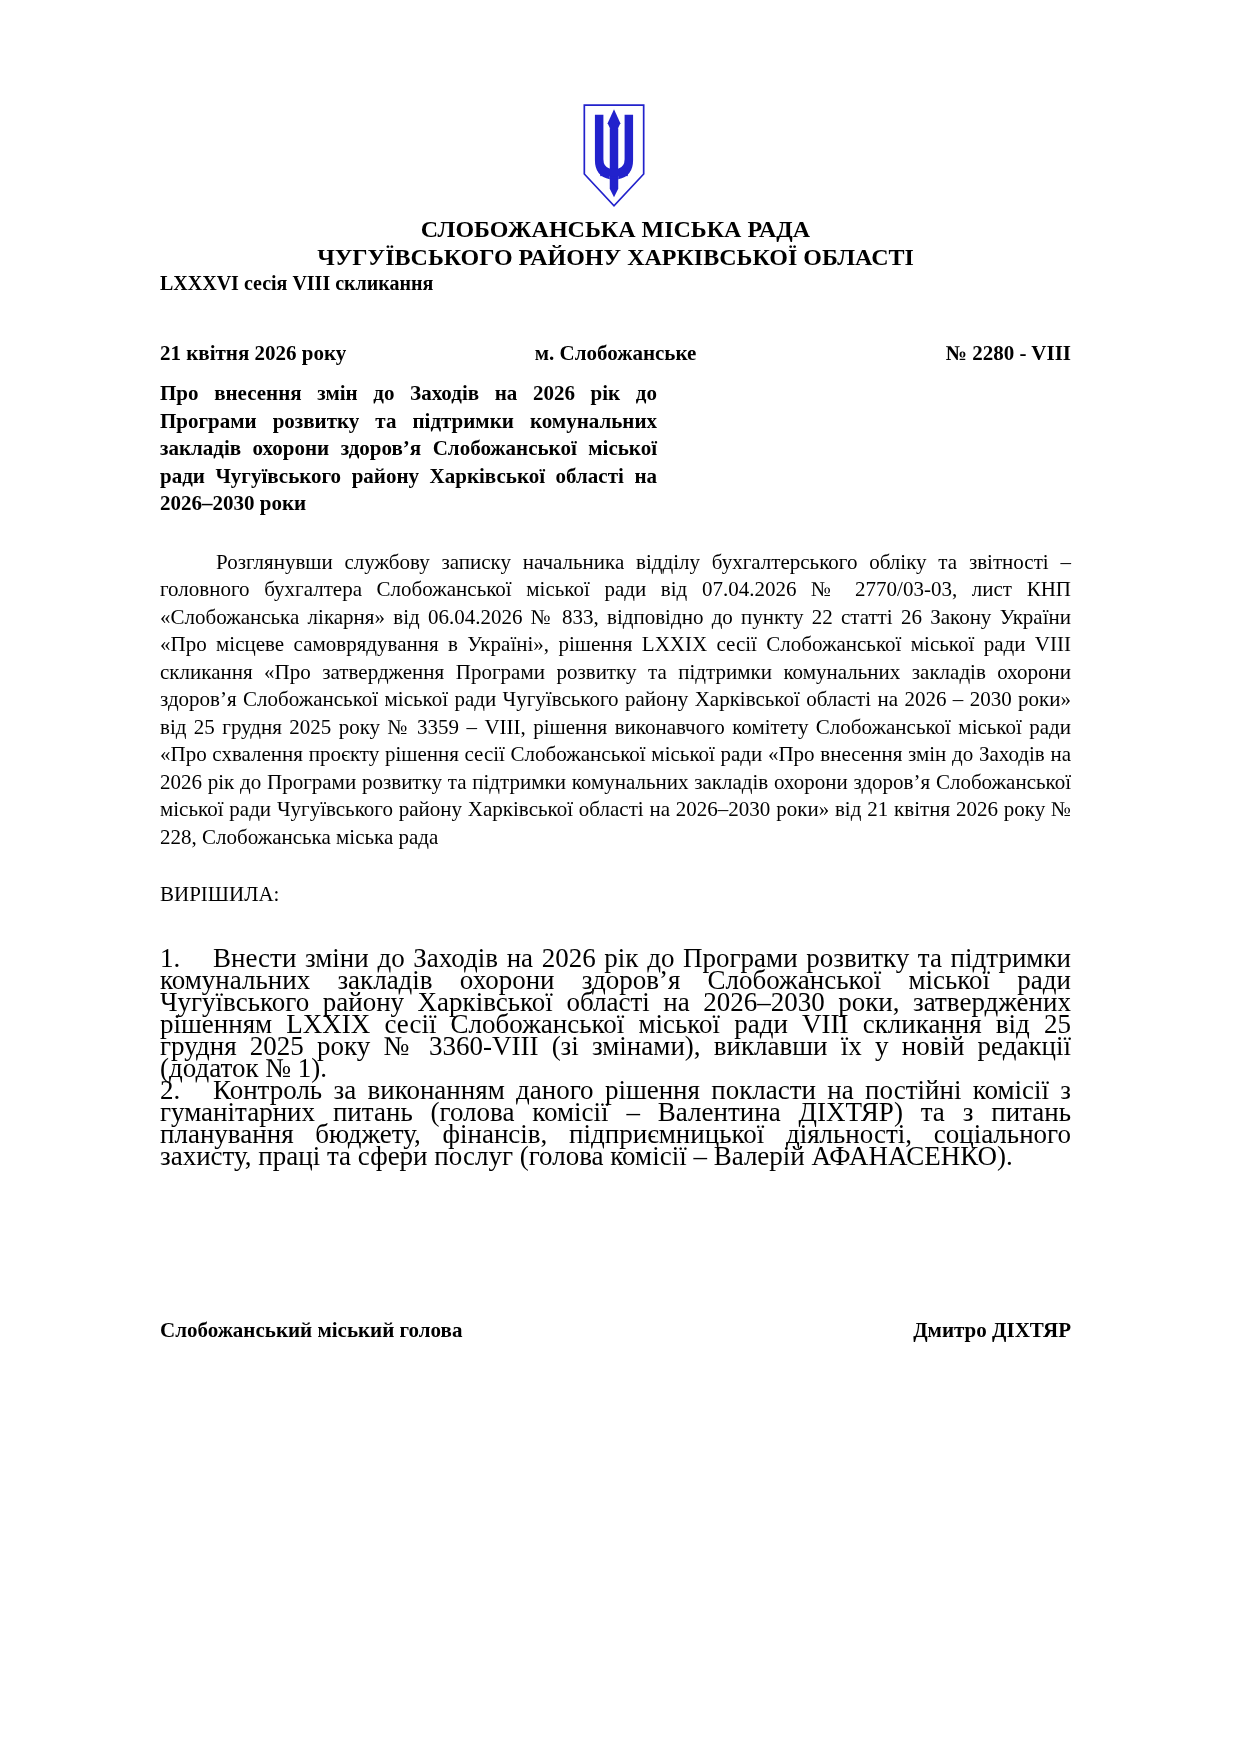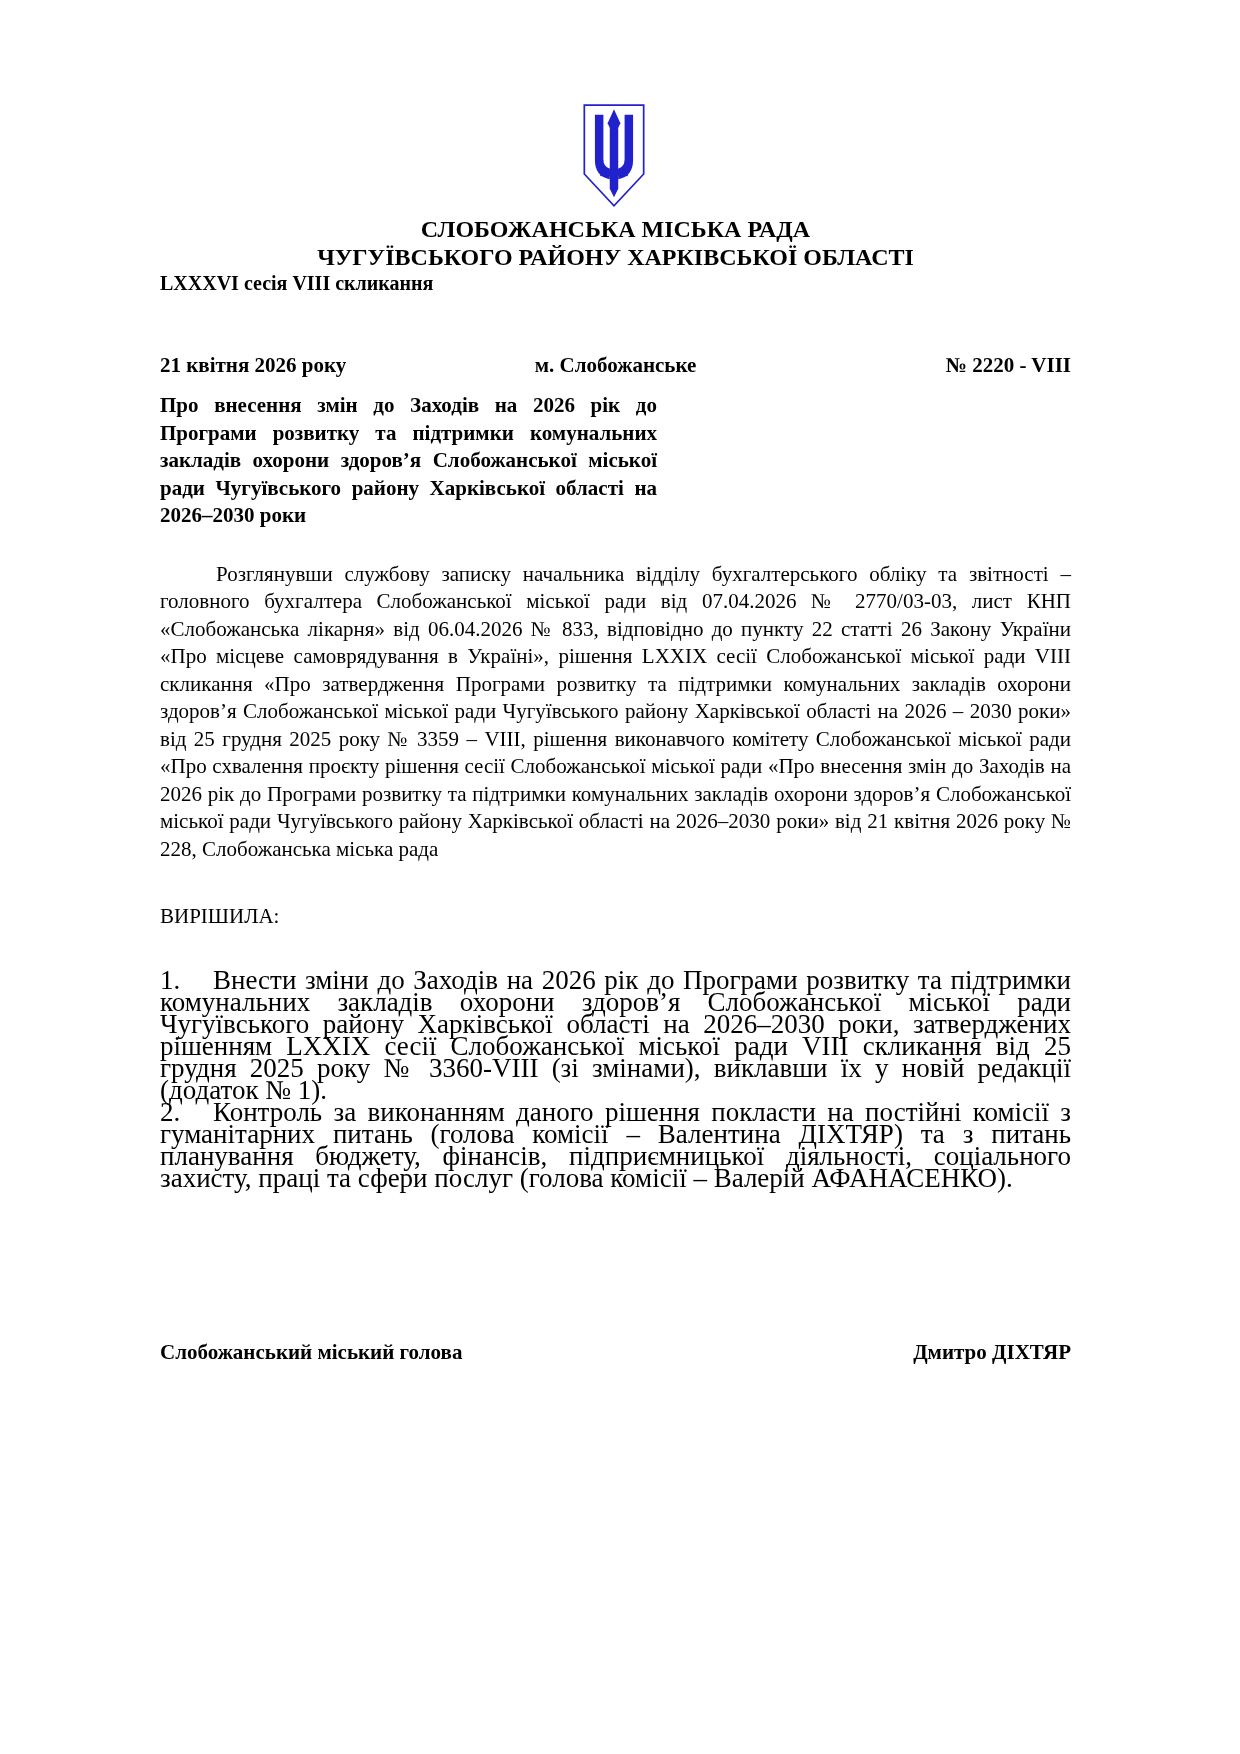--- a/index.html
+++ b/index.html
@@ -39,21 +39,21 @@
     line-height: 25px;
   }
   .doc-title {
     text-align: center;
     font-weight: bold;
     font-size: 23px;
     line-height: 27px;
     margin-top: 20px;
   }
   .date-row {
-    margin-top: 56px;
+    margin-top: 44px;
     display: flex;
     font-weight: bold;
     font-size: 21px;
     line-height: 26px;
   }
   .date-row .cell { flex: 1 1 0; }
   .date-row .cell.center { text-align: center; }
   .date-row .cell.right { text-align: right; }
   .subject {
     margin-top: 14px;
@@ -64,21 +64,21 @@
     text-align: justify;
   }
   .preamble {
     margin-top: 31px;
     font-size: 21px;
     line-height: 27.5px;
     text-align: justify;
     text-indent: 56px;
   }
   .resolved {
-    margin-top: 40px;
+    margin-top: 30px;
     font-size: 21px;
     line-height: 27.5px;
   }
   .items { margin-top: 38px; }
   .item {
     font-size: 27px;
     line-height: 22px;
     text-align: justify;
   }
   .item-num {
@@ -115,21 +115,21 @@
 
   <div class="content">
     <div class="org-line-1">СЛОБОЖАНСЬКА МІСЬКА РАДА</div>
     <div class="org-line-2">ЧУГУЇВСЬКОГО РАЙОНУ ХАРКІВСЬКОЇ ОБЛАСТІ</div>
     <div class="session-line">LXXXVI сесія VIII скликання</div>
 
 
     <div class="date-row">
       <div class="cell">21 квітня 2026 року</div>
       <div class="cell center">м. Слобожанське</div>
-      <div class="cell right">№ 2220 - VIII</div>
+      <div class="cell right">№ 2280 - VIII</div>
     </div>
 
     <div class="subject">Про внесення змін до Заходів на 2026 рік до Програми розвитку та підтримки комунальних закладів охорони здоров’я Слобожанської міської ради Чугуївського району Харківської області на 2026–2030 роки</div>
 
     <div class="preamble">Розглянувши службову записку начальника відділу бухгалтерського обліку та звітності – головного бухгалтера Слобожанської міської ради від 07.04.2026 № 2770/03-03, лист КНП «Слобожанська лікарня» від 06.04.2026 № 833, відповідно до пункту 22 статті 26 Закону України «Про місцеве самоврядування в Україні», рішення LXXIX сесії Слобожанської міської ради VIII скликання «Про затвердження Програми розвитку та підтримки комунальних закладів охорони здоров’я Слобожанської міської ради Чугуївського району Харківської області на 2026 – 2030 роки» від 25 грудня 2025 року № 3359 – VIII, рішення виконавчого комітету Слобожанської міської ради «Про схвалення проєкту рішення сесії Слобожанської міської ради «Про внесення змін до Заходів на 2026 рік до Програми розвитку та підтримки комунальних закладів охорони здоров’я Слобожанської міської ради Чугуївського району Харківської області на 2026–2030 роки» від 21 квітня 2026 року № 228, Слобожанська міська рада</div>
 
     <div class="resolved">ВИРІШИЛА:</div>
 
     <div class="items">
       <p class="item"><span class="item-num">1.</span><span>Внести зміни до Заходів на 2026 рік до Програми розвитку та підтримки комунальних закладів охорони здоров’я Слобожанської міської ради Чугуївського району Харківської області на 2026–2030 роки, затверджених рішенням LXXIX сесії Слобожанської міської ради VIII скликання від 25 грудня 2025 року № 3360-VIII (зі змінами), виклавши їх у новій редакції (додаток № 1).</span></p>

